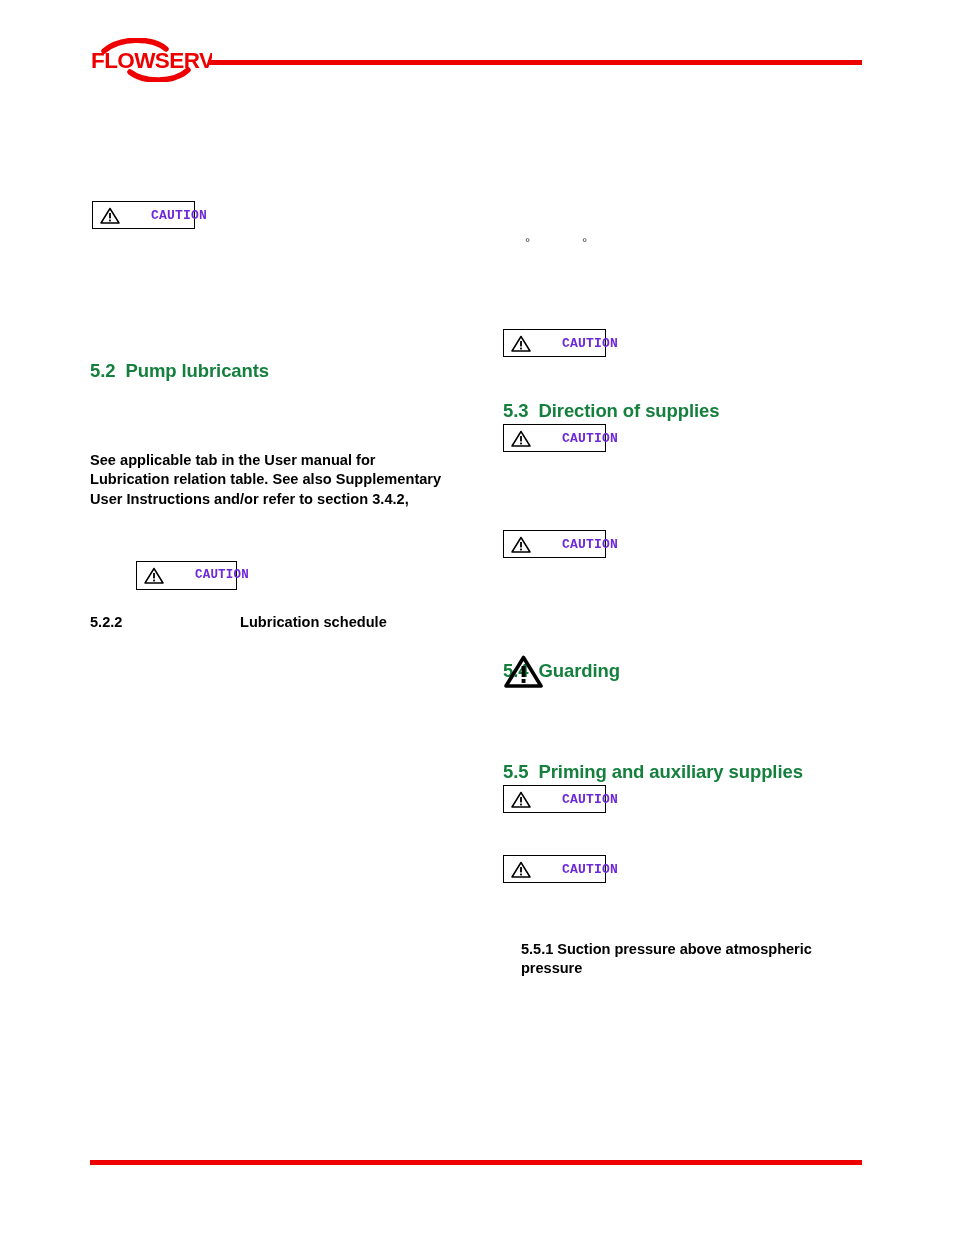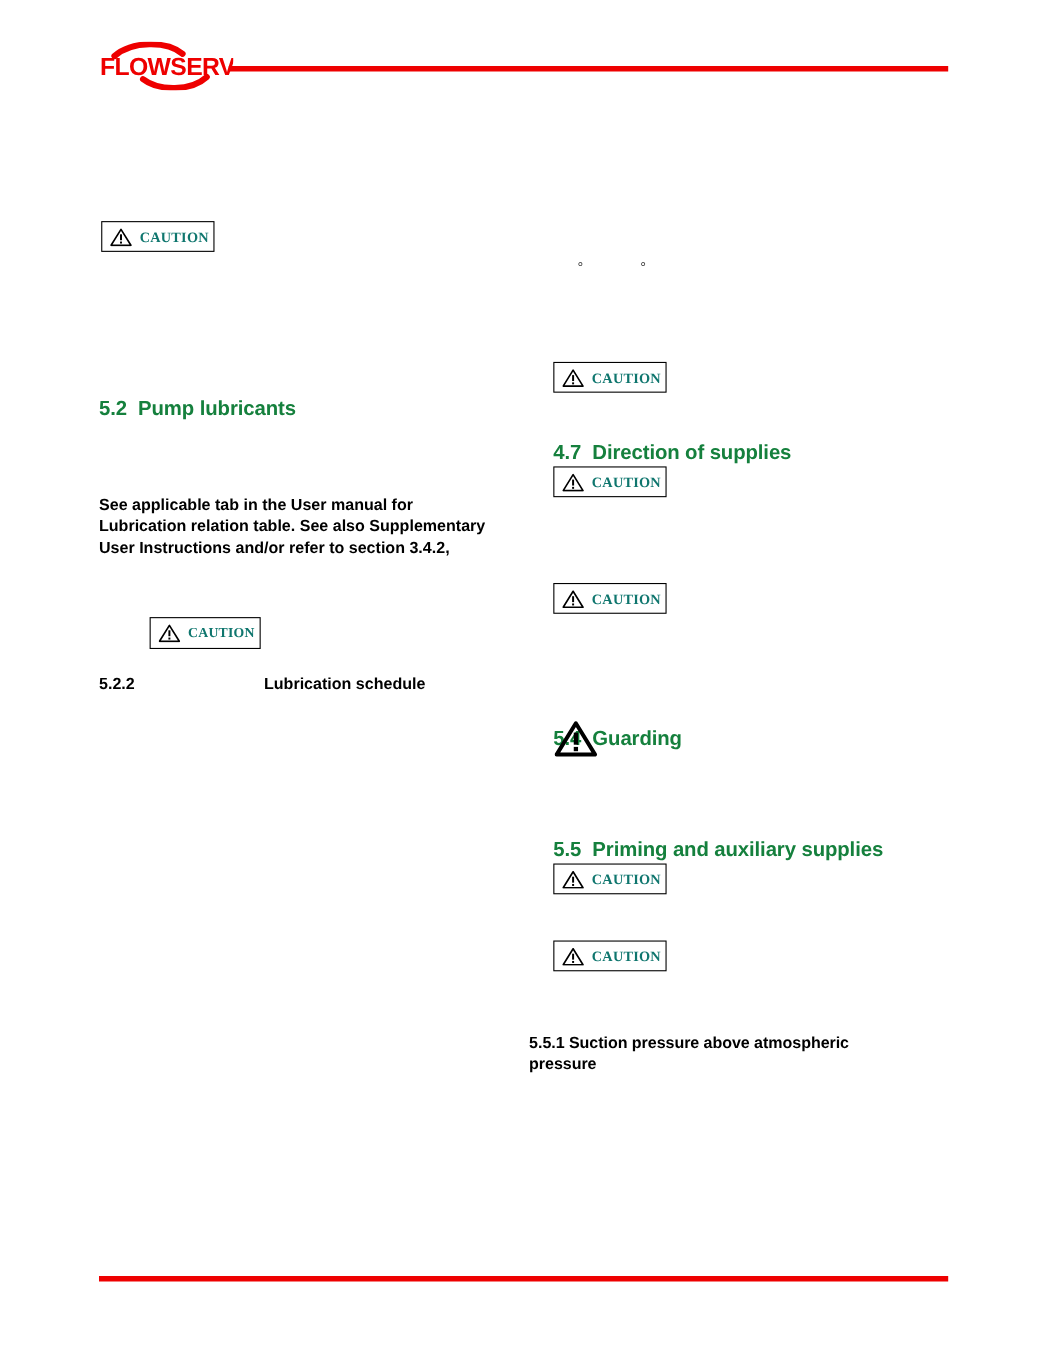--- a/index.html
+++ b/index.html
@@ -54,25 +54,26 @@
     border: 1.6px solid #000000;
     background: #ffffff;
     display: flex;
     align-items: center;
     justify-content: flex-start;
     padding-left: 7px;
     gap: 7px;
   }
   .caution-box .tri { flex: 0 0 auto; }
   .caution-label {
-    font-family: Liberation Serif, serif;
+    font-family: Liberation Mono, monospace;
     font-weight: bold;
     letter-spacing: 0.2px;
-    color: #0f766e;
+    color: #6d28d9;
     line-height: 1;
+    margin-left: 24px;
   }
 
   .tri-standalone {
     position: absolute;
   }
 
   
   .h2 {
     position: absolute;
     font-size: 18.5px;
@@ -158,21 +159,21 @@
   <div class="caution-box" style="left:503px; top:329px; width:103px; height:28px;">
     <svg class="tri" width="20" height="17" viewBox="0 0 20 17">
       <path d="M10 1.5 L19 16 L1 16 Z" fill="none" stroke="#000" stroke-width="1.5" stroke-linejoin="round"></path>
       <rect x="9.1" y="6" width="1.8" height="5.4" fill="#000"></rect>
       <rect x="9.1" y="12.6" width="1.8" height="1.8" fill="#000"></rect>
     </svg>
     <span class="caution-label" style="font-size:13px;">CAUTION</span>
   </div>
 
   <div class="h2" style="left:503px; top:400px;">
-    <span>4.7</span>&nbsp;&nbsp;<span>Direction of supplies</span>
+    <span>5.3</span>&nbsp;&nbsp;<span>Direction of supplies</span>
   </div>
 
   <div class="caution-box" style="left:503px; top:424px; width:103px; height:28px;">
     <svg class="tri" width="20" height="17" viewBox="0 0 20 17">
       <path d="M10 1.5 L19 16 L1 16 Z" fill="none" stroke="#000" stroke-width="1.5" stroke-linejoin="round"></path>
       <rect x="9.1" y="6" width="1.8" height="5.4" fill="#000"></rect>
       <rect x="9.1" y="12.6" width="1.8" height="1.8" fill="#000"></rect>
     </svg>
     <span class="caution-label" style="font-size:13px;">CAUTION</span>
   </div>
@@ -213,17 +214,17 @@
 
   <div class="caution-box" style="left:503px; top:855px; width:103px; height:28px;">
     <svg class="tri" width="20" height="17" viewBox="0 0 20 17">
       <path d="M10 1.5 L19 16 L1 16 Z" fill="none" stroke="#000" stroke-width="1.5" stroke-linejoin="round"></path>
       <rect x="9.1" y="6" width="1.8" height="5.4" fill="#000"></rect>
       <rect x="9.1" y="12.6" width="1.8" height="1.8" fill="#000"></rect>
     </svg>
     <span class="caution-label" style="font-size:13px;">CAUTION</span>
   </div>
 
-  <div class="h3" style="left:481px; top:940px; width:335px; line-height:19.3px;">5.5.1  Suction pressure above atmospheric pressure</div>
+  <div class="h3" style="left:521px; top:940px; width:335px; line-height:19.3px;">5.5.1  Suction pressure above atmospheric pressure</div>
 
   <div class="footer-rule"></div>
 
 </div>
 
 </body></html>

